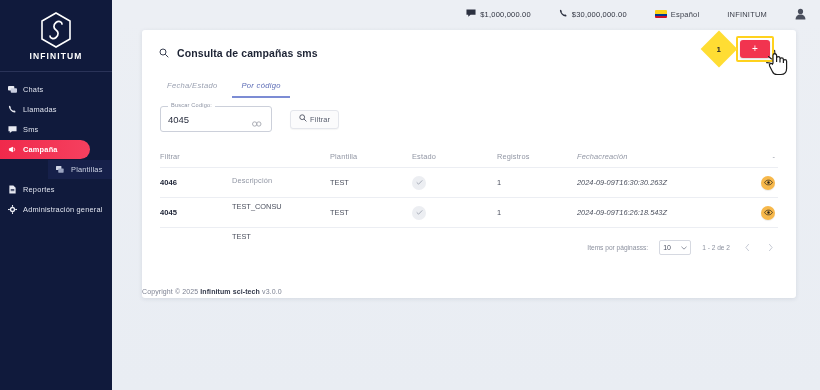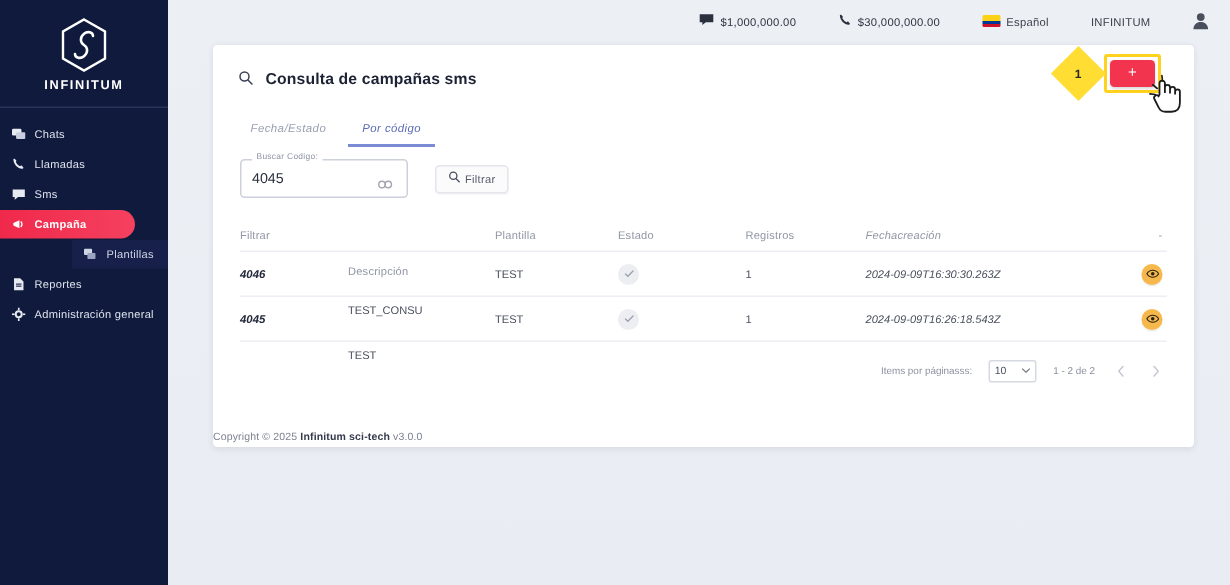--- a/index.html
+++ b/index.html
@@ -164,21 +164,21 @@
     color: #9196a4; height: 22px; letter-spacing: .15px;
   }
   .trow.data { color: #4a4f5d; height: 30px; }
   .c0 { width: 72px; }
   .c1 { width: 98px; margin-top: 48px; }
   .c2 { width: 82px; }
   .c3 { width: 85px; }
   .c4 { width: 80px; }
   .c5 { width: 158px; font-style: italic; }
   .c6 { width: 40px; display: flex; justify-content: flex-end; }
-  .code-cell { font-weight: 700; color: #22283a; font-size: 7.6px; font-style: italic; }
+  .code-cell { font-weight: 700; color: #22283a; font-size: 7.6px; }
   .check-btn {
     width: 14px; height: 14px; border-radius: 50%;
     background: #eceef2;
     display: flex; align-items: center; justify-content: center;
     cursor: pointer;
   }
   .eye-btn {
     width: 14px; height: 14px; border-radius: 50%;
     background: #f7b84b;
     display: flex; align-items: center; justify-content: center;

